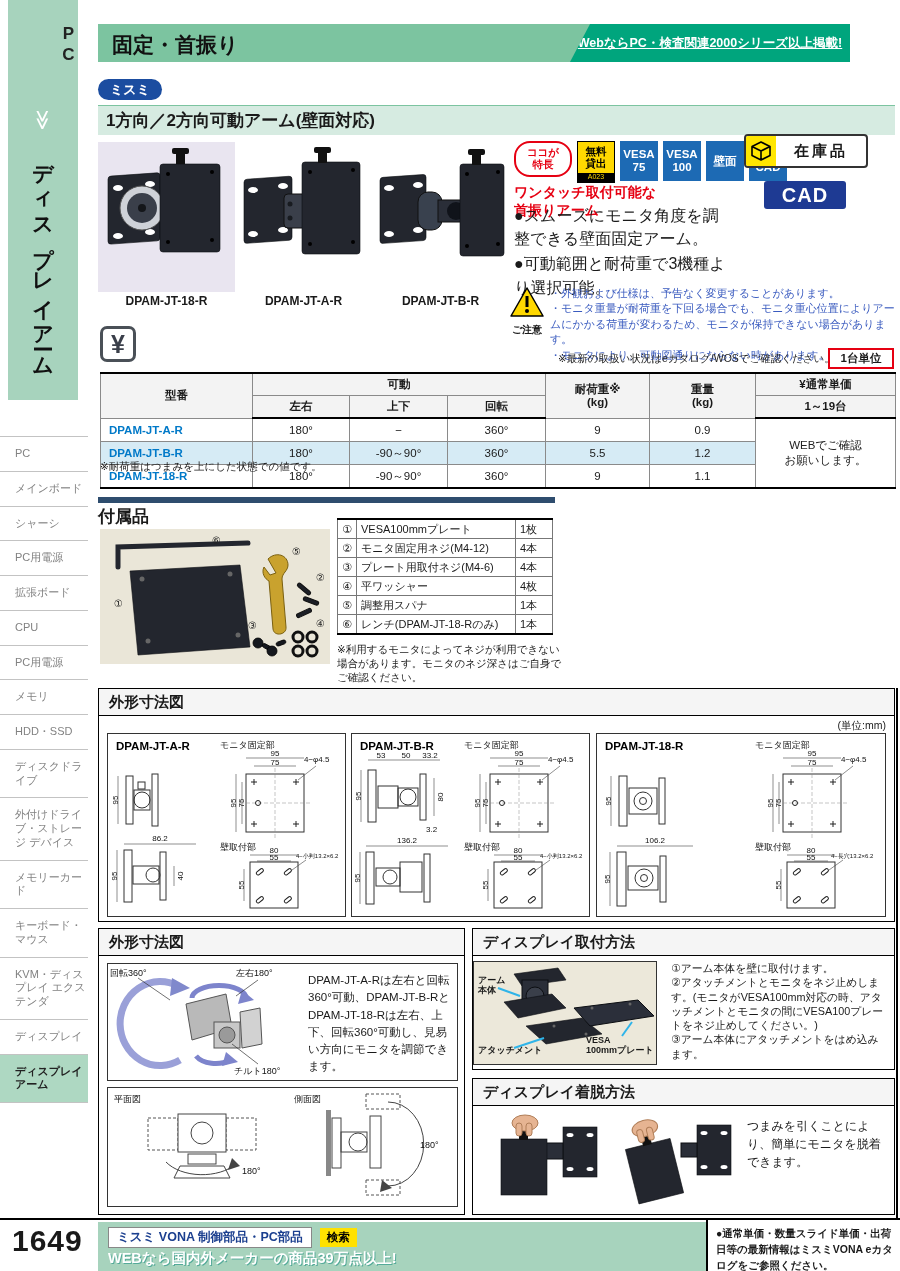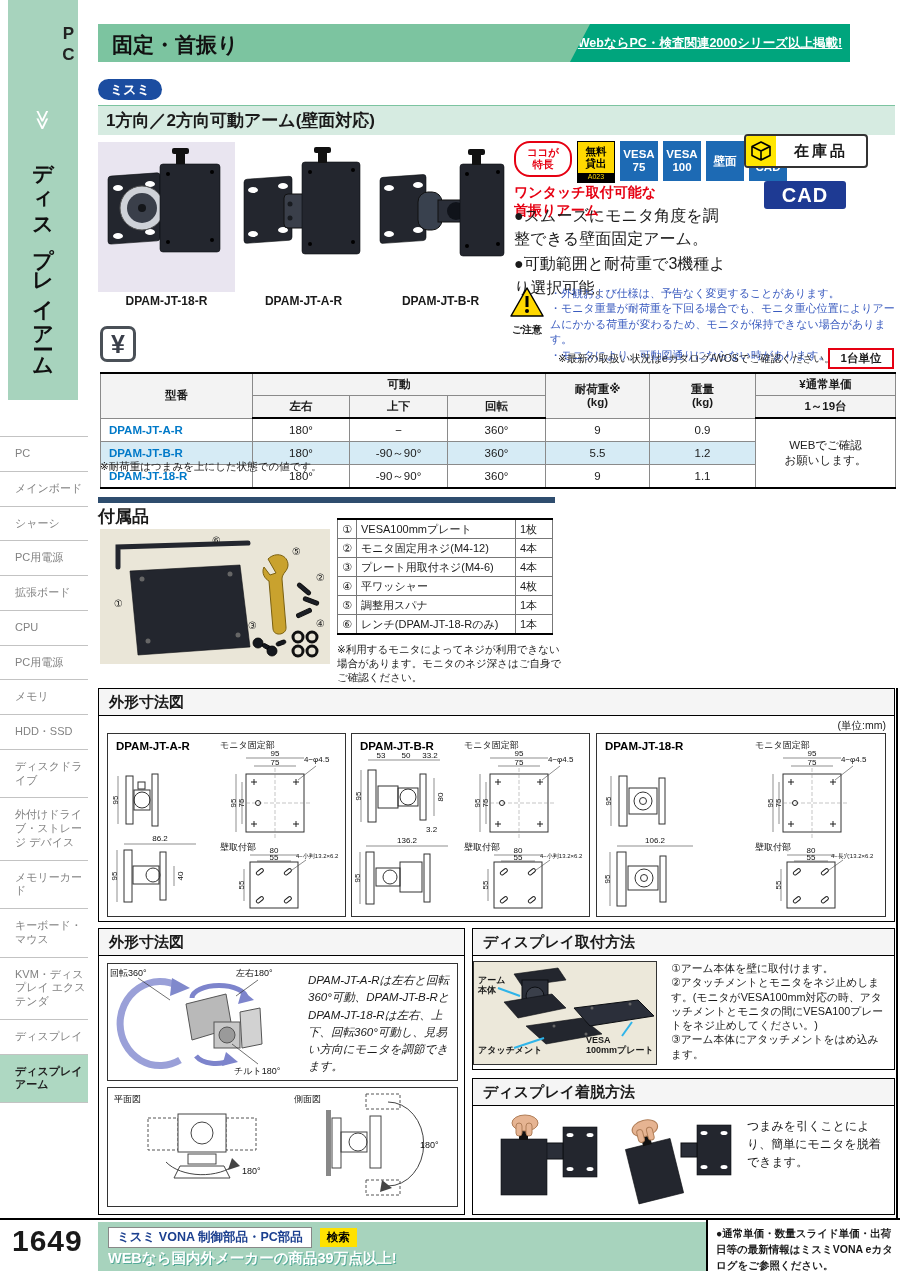--- a/index.html
+++ b/index.html
@@ -90,21 +90,21 @@
   .inbox{border:1px solid #333;position:absolute;background:#fff;}
   .unitlab{position:absolute;right:8px;top:30px;font-size:10.5px;}
   
   .dln{stroke:#444;stroke-width:0.6;}
   .dtx{font-size:8px;fill:#111;}
   .stx{font-size:9px;fill:#111;}
   .otl{fill:none;stroke:#333;stroke-width:1;}
   .ctr{stroke:#888;stroke-width:0.5;stroke-dasharray:4 2;}
   .drk{fill:#23262e;stroke:#0c0e12;stroke-width:0.6;}
   
-  .mvdesc{font-size:11.5px;line-height:1.5;font-style:italic;}
+  .mvdesc{font-size:11.5px;line-height:1.5;}
   .steps{font-size:10.8px;line-height:1.32;}
   .lbl9{position:absolute;font-size:9px;font-weight:bold;line-height:1.1;}
   .dettext{font-size:12px;line-height:1.5;}
   
   .ftline{left:0;top:1218px;width:900px;height:2px;background:#000;}
   .pageno{left:12px;top:1224px;font-size:30px;font-weight:bold;letter-spacing:1px;}
   .vona{left:98px;top:1222px;width:608px;height:49px;background:#a7d3bd;}
   .vonarow{position:absolute;left:10px;top:5px;display:flex;align-items:center;}
   .vonatitle{background:#fff;border:1px solid #888;color:#1b3f8f;font-size:12.5px;font-weight:bold;padding:1px 8px;}
   .searchb{background:#ffe100;color:#000;font-size:11.5px;font-weight:bold;padding:2px 7px;margin-left:8px;}

